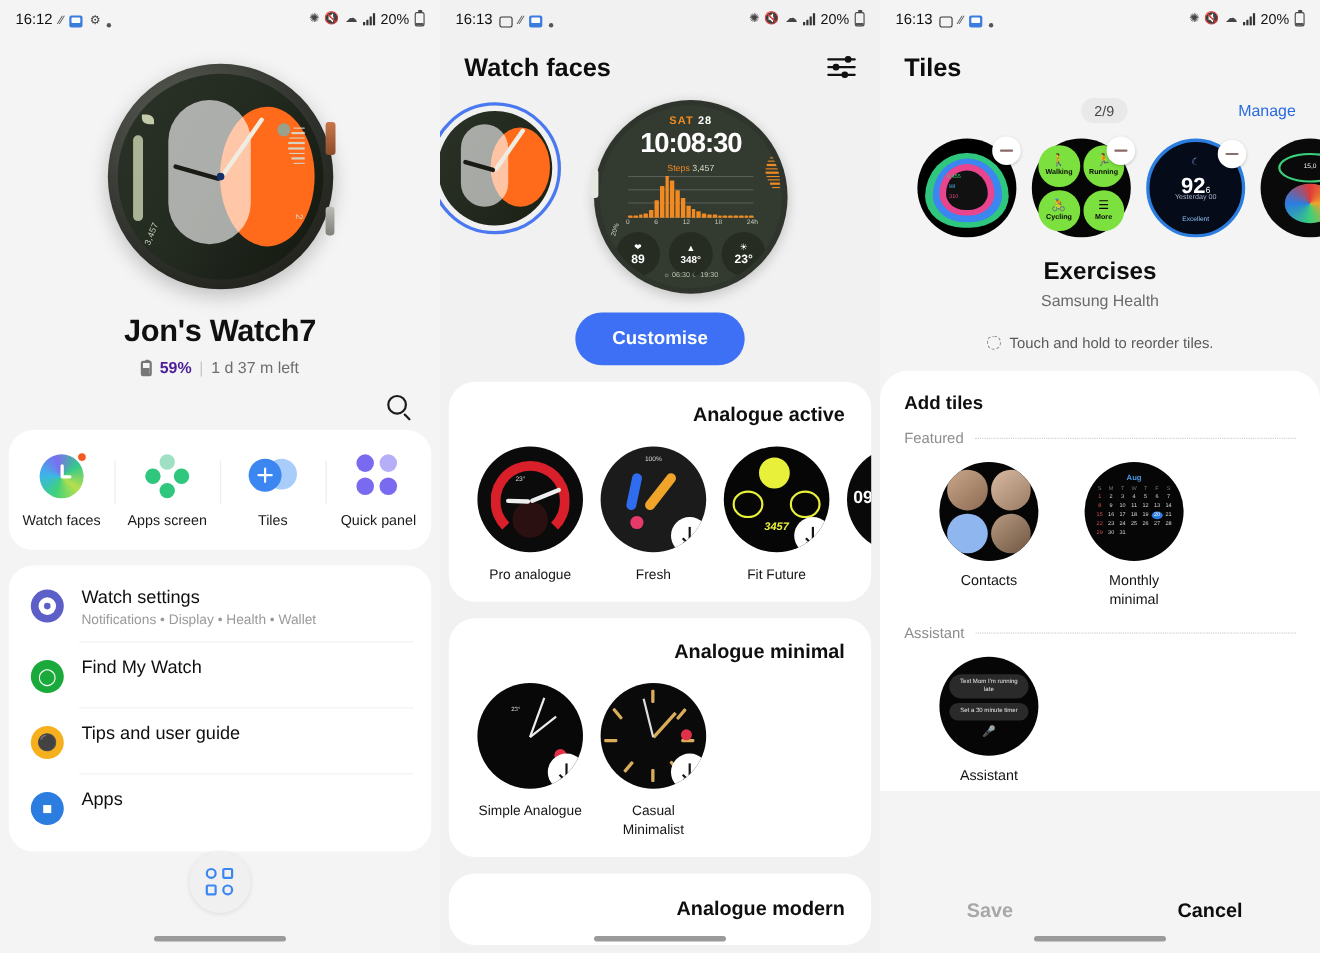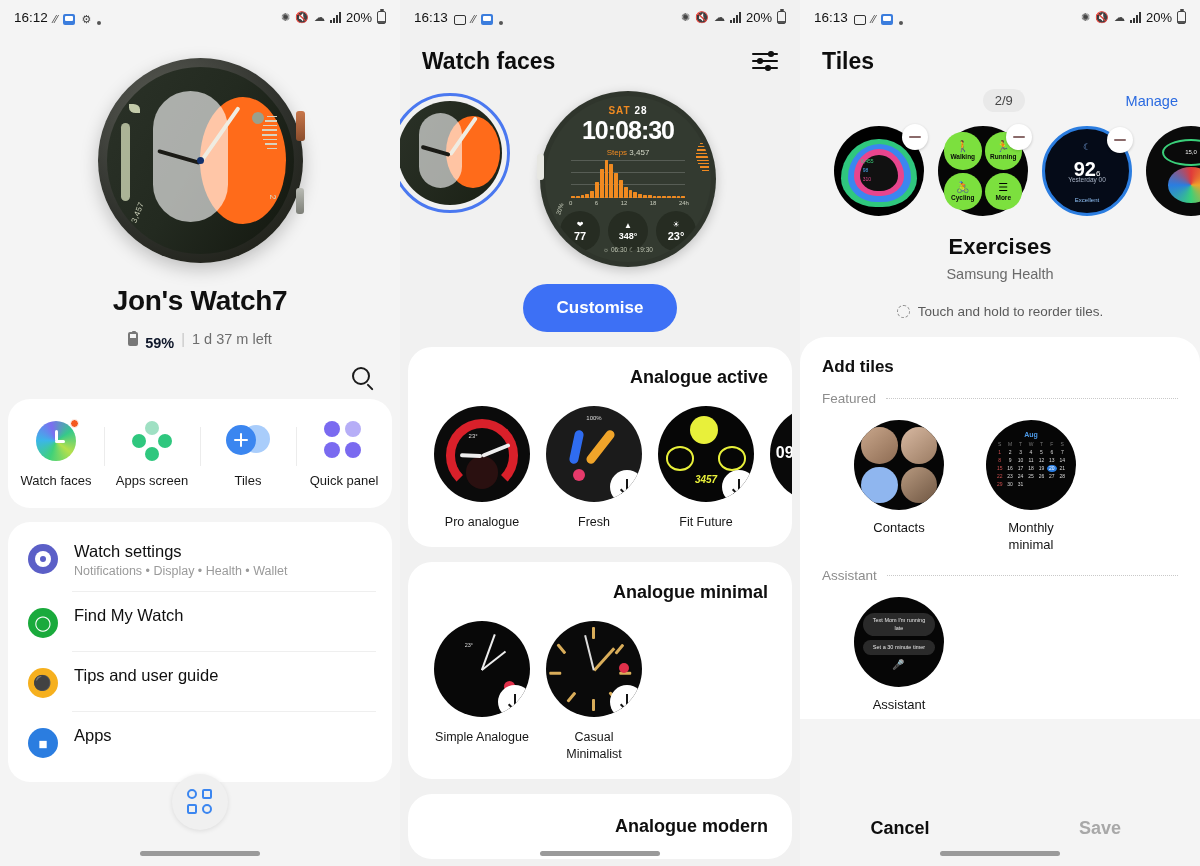--- a/index.html
+++ b/index.html
@@ -58,21 +58,21 @@
   .hero-leaf{position:absolute;left:12%;top:20%;width:11px;height:9px;border-radius:0 60% 0 60%;background:#c3cbaa;}
   .hero-ticks{position:absolute;right:9%;top:26%;display:flex;flex-direction:column;gap:3px;align-items:flex-end;}
   .hero-ticks i{display:block;height:1.6px;background:#d8d3c0;}
   .hero-num{position:absolute;right:10%;bottom:28%;font-size:9px;color:#d8d3c0;transform:rotate(90deg);}
   .hero-btn1{position:absolute;right:-2px;top:26%;width:9px;height:30px;border-radius:3px;background:linear-gradient(#c8764a,#8a4d2c);}
   .hero-btn2{position:absolute;right:-1px;bottom:24%;width:8px;height:26px;border-radius:3px;background:linear-gradient(#b9bbb4,#7d7f78);}
   .hero-dot{position:absolute;right:16%;top:24%;width:12px;height:12px;border-radius:50%;background:#9aa08c;}
 
   .dev-name{text-align:center;font-size:28px;font-weight:700;color:#101010;margin-top:22px;letter-spacing:-.3px;}
   .dev-batt{display:flex;justify-content:center;align-items:center;gap:7px;margin-top:10px;font-size:14.5px;color:#6d6d6d;}
-  .dev-batt .pcts{color:#0f172a;font-weight:700;margin-top:8px;}
+  .dev-batt .pcts{color:#4c1d95;font-weight:700;}
   .bt-ico{width:10px;height:14px;border:2px solid #777;border-radius:2px;background:linear-gradient(to top,#777 59%,transparent 59%);position:relative;}
   .bt-ico:before{content:"";position:absolute;top:-3.5px;left:2px;width:4px;height:2.5px;background:#777;border-radius:1px;}
   .divsep{color:#c7c7c7;}
 
   .search-row{display:flex;justify-content:flex-end;padding:16px 30px 0 0;}
   .mag{width:18px;height:18px;border:2.2px solid #1b1b1b;border-radius:50%;position:relative;}
   .mag:after{content:"";position:absolute;right:-6px;bottom:-5px;width:8px;height:2.2px;background:#1b1b1b;border-radius:2px;transform:rotate(45deg);}
 
   .card{background:#fff;border-radius:22px;margin:14px 8px 0;}
   .quick{display:flex;padding:22px 0 20px;}
@@ -515,21 +515,21 @@
           <div class="axis" id="dig-axis">
               <span>0</span>
               <span>6</span>
               <span>12</span>
               <span>18</span>
               <span>24h</span>
             </div>
           <div class="comps">
             <div class="comp">
               <span class="ci">❤</span>
-              <span class="cv">77</span>
+              <span class="cv">89</span>
             </div>
             <div class="comp">
               <span class="ci">▲</span>
               <span class="cv" style="font-size:9px">348°</span>
             </div>
             <div class="comp">
               <span class="ci">☀</span>
               <span class="cv">23°</span>
             </div>
           </div>
@@ -837,19 +837,19 @@
               <div class="asst-b">Set a 30 minute timer</div>
               <div class="asst-m">🎤</div>
             </div>
           </div>
           <div class="add-lab">Assistant</div>
         </div>
       </div>
     </div>
 
     <div class="bottombar">
+      <button class="bb-btn bb-save">Save</button>
       <button class="bb-btn bb-cancel">Cancel</button>
-      <button class="bb-btn bb-save">Save</button>
     </div>
     <div class="homebar"></div>
   </div>
 
 </div>
 
 </body></html>

